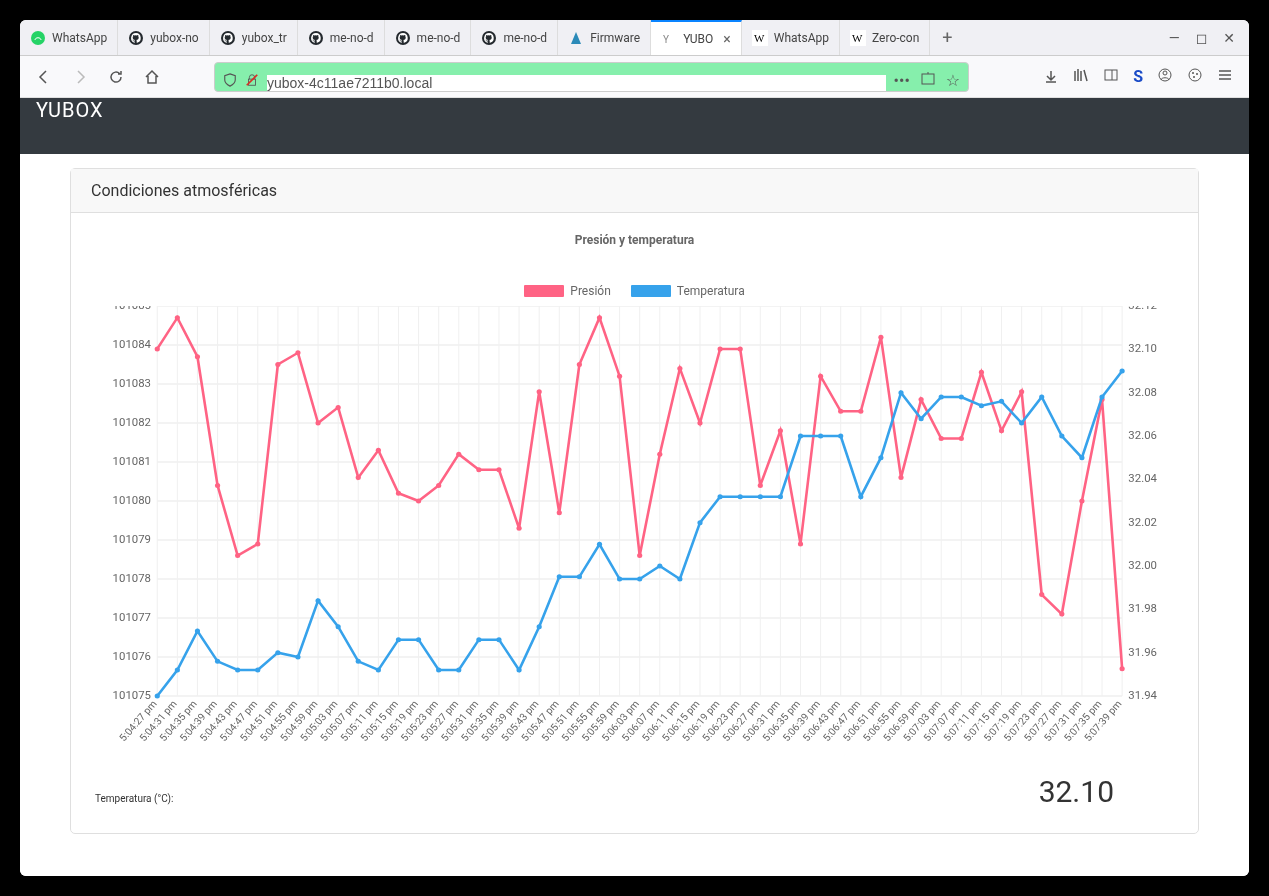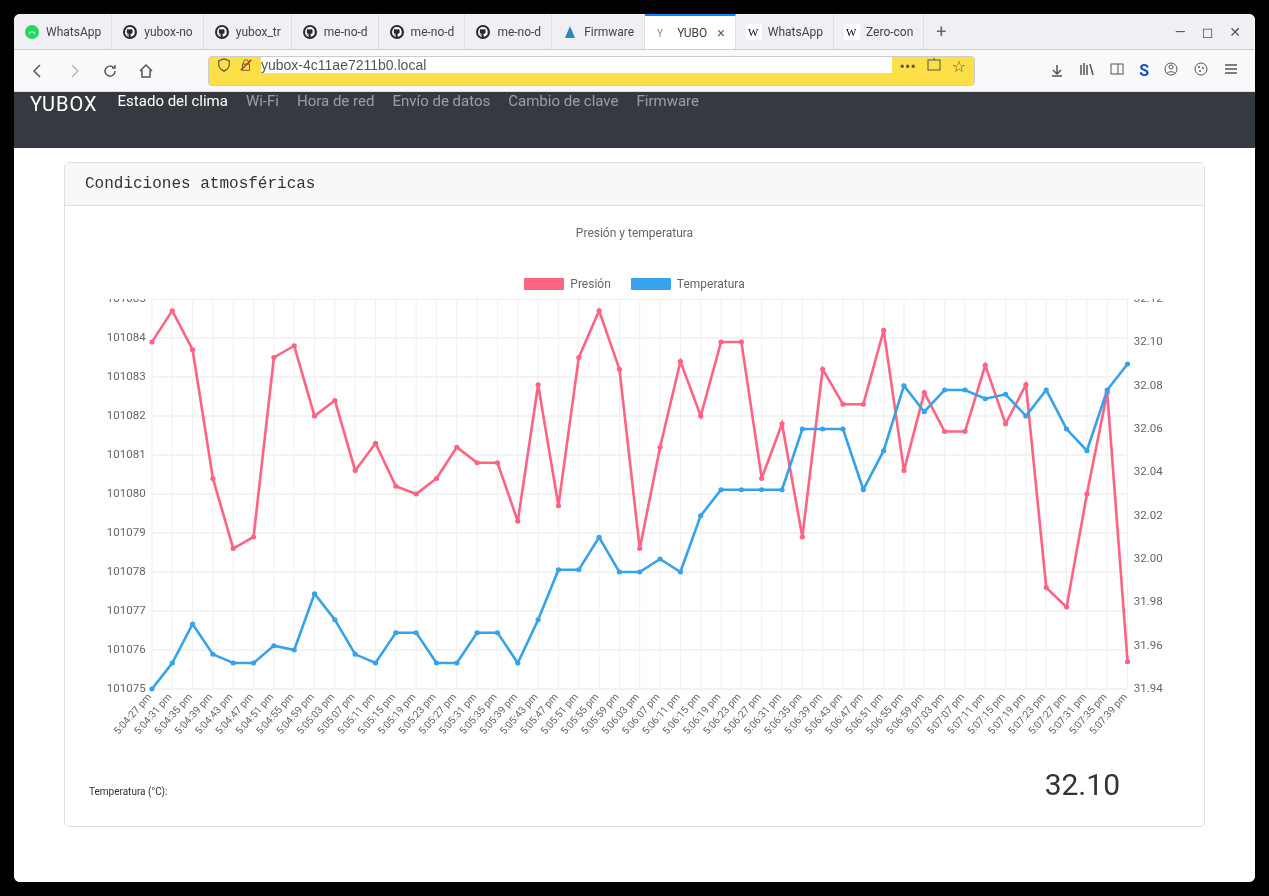--- a/index.html
+++ b/index.html
@@ -1,53 +1,53 @@
 <!DOCTYPE html>
 <html><head>
 <meta charset="utf-8">
 <style>
 * { box-sizing: border-box; margin: 0; padding: 0; }
 body { font-family: -apple-system, BlinkMacSystemFont, "Segoe UI", Roboto, sans-serif; background: #000; }
-.window { width: 1269px; height: 896px; background: #000; padding: 14px; }
+.window { width: 1269px; height: 896px; background: #000; padding: 20px; }
 .browser-frame { background: #fff; width: 100%; height: 100%; border-radius: 6px; overflow: hidden; display: flex; flex-direction: column; }
 
 
 .tab-bar { background: #f0f0f4; height: 36px; display: flex; align-items: stretch; border-bottom: 1px solid #ccc; }
 .tab { display: flex; align-items: center; gap: 6px; padding: 0 10px; font-size: 12px; color: #444; border-right: 1px solid #ddd; max-width: 100px; overflow: hidden; white-space: nowrap; cursor: pointer; }
 .tab.active { background: #fff; border-top: 2px solid #0a84ff; }
 .tab .fav { width: 16px; height: 16px; display: flex; align-items: center; justify-content: center; font-size: 12px; flex-shrink: 0; }
 .tab .tab-close { margin-left: 4px; color: #666; font-size: 14px; }
 .tab-new { display: flex; align-items: center; padding: 0 12px; color: #666; font-size: 18px; cursor: pointer; }
 .win-controls { margin-left: auto; display: flex; align-items: center; gap: 16px; padding: 0 14px; color: #555; }
 .win-controls span { cursor: pointer; font-size: 14px; }
 
 
 .url-bar { height: 42px; display: flex; align-items: center; padding: 0 10px; gap: 8px; background: #f9f9fb; border-bottom: 1px solid #e0e0e0; }
 .nav-btn { width: 28px; height: 28px; display: flex; align-items: center; justify-content: center; color: #555; cursor: pointer; border-radius: 4px; }
 .nav-btn.disabled { color: #bbb; cursor: default; }
-.url-input-wrap { flex: 1; display: flex; align-items: flex-start; background: #fde047; border: 1px solid #ccc; border-radius: 4px; height: 30px; padding: 0 8px; margin: 0 60px 0 40px; gap: 8px; }
+.url-input-wrap { flex: 1; display: flex; align-items: flex-end; background: #86efac; border: 1px solid #ccc; border-radius: 4px; height: 30px; padding: 0 8px; margin: 0 60px 0 40px; gap: 8px; }
 .url-input { flex: 1; border: none; outline: none; font-size: 14px; color: #555; }
 .url-icons-right { display: flex; gap: 10px; color: #555; }
 .toolbar-right { display: flex; gap: 14px; align-items: center; color: #555; padding-right: 6px; }
 .toolbar-right .icon { cursor: pointer; }
 
 
 .page { flex: 1; overflow: auto; background: #fff; }
 .navbar { background: #343a40; color: #fff; height: 56px; display: flex; align-items: flex-start; padding: 0 16px; gap: 20px; }
 .brand { font-size: 20px; font-weight: 400; letter-spacing: 1px; }
 .nav-items { display: flex; gap: 18px; }
 .nav-item { color: rgba(255,255,255,0.5); font-size: 15px; cursor: pointer; }
 .nav-item.active { color: #fff; }
 
 .container { padding: 14px 50px; }
 .card { border: 1px solid #dfdfdf; border-radius: 5px; background: #fff; }
-.card-header { padding: 12px 20px; border-bottom: 1px solid #dfdfdf; background: #f8f8f8; font-size: 16px; color: #333; font-family: Liberation Mono, monospace; }
+.card-header { padding: 12px 20px; border-bottom: 1px solid #dfdfdf; background: #f8f8f8; font-size: 16px; color: #333; }
 .card-body { padding: 20px 24px 24px; }
 
-.chart-title { text-align: center; font-size: 12px; font-weight: normal; color: #666; margin-bottom: 14px; }
+.chart-title { text-align: center; font-size: 12px; font-weight: bold; color: #666; margin-bottom: 14px; }
 .legend { display: flex; justify-content: center; gap: 20px; font-size: 12px; color: #666; margin-bottom: 8px; margin-top: 37px; }
 .legend-item { display: flex; align-items: center; gap: 6px; }
 .legend-swatch { width: 40px; height: 12px; border-radius: 1px; }
 .sw-pink { background: #ff6384; }
 .sw-blue { background: #36a2eb; }
 
 .chart-area { position: relative; height: 450px; }
 .chart-svg { width: 100%; height: 100%; }
 
 .readouts { display: flex; margin-top: 18px; }
@@ -234,28 +234,20 @@
             </svg></span>
       <span class="icon"><svg width="16" height="16" viewBox="0 0 16 16">
               <path d="M2 4 L14 4 M2 8 L14 8 M2 12 L14 12" stroke="#555" stroke-width="1.5"></path>
             </svg></span>
     </div>
   </div>
 
   <div class="page">
     <div class="navbar">
       <div class="brand">YUBOX</div>
-      <div class="nav-items" id="nav-items">
-            <span class="nav-item active">Estado del clima</span>
-            <span class="nav-item">Wi-Fi</span>
-            <span class="nav-item">Hora de red</span>
-            <span class="nav-item">Envío de datos</span>
-            <span class="nav-item">Cambio de clave</span>
-            <span class="nav-item">Firmware</span>
-          </div>
     </div>
 
     <div class="container">
       <div class="card">
         <div class="card-header">Condiciones atmosféricas</div>
         <div class="card-body">
           <div class="chart-title">Presión y temperatura</div>
           <div class="legend">
             <div class="legend-item">
                   <div class="legend-swatch sw-pink"></div>

